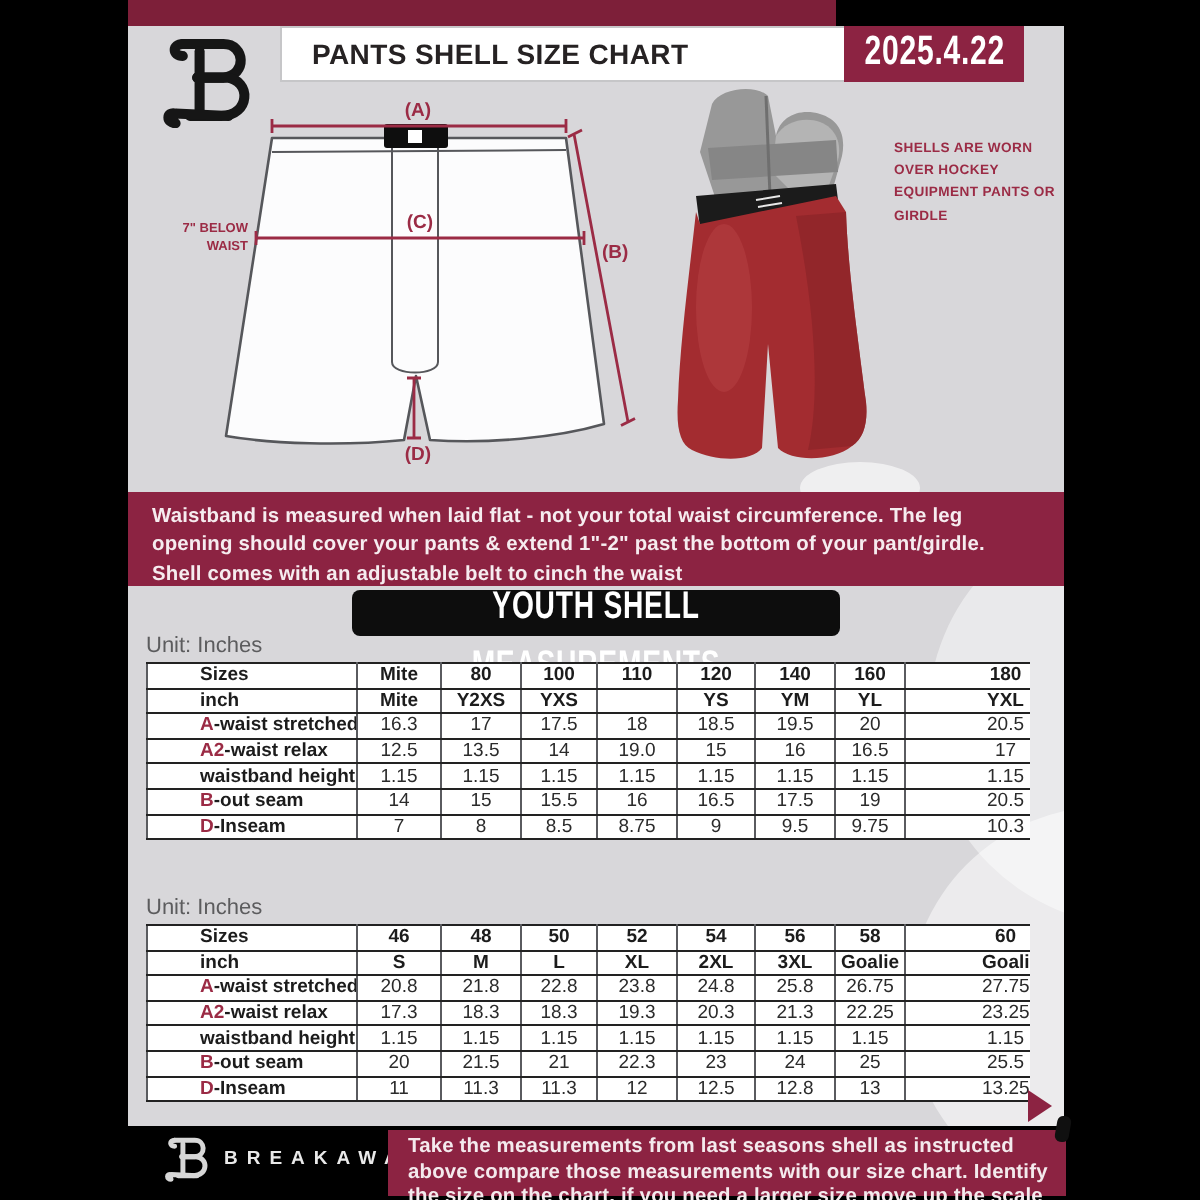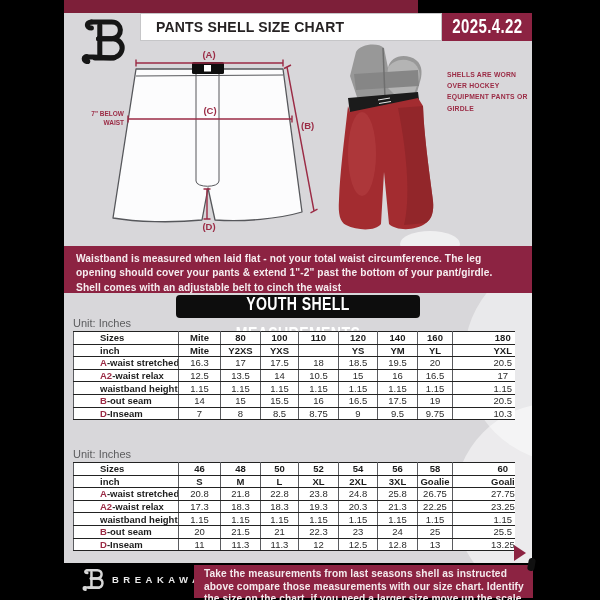--- a/index.html
+++ b/index.html
@@ -10,21 +10,21 @@
   .abs{position:absolute;}
   
   .topbar{left:64px;top:0;width:354px;height:13px;background:#7d1f39;}
   .content{left:64px;top:13px;width:468px;height:550px;background:#d8d7da;overflow:hidden;}
   .wm{position:absolute;background:#fff;border-radius:50%;opacity:.45;}
   .wm1{width:210px;height:210px;left:400px;top:240px;}
   .wm2{width:200px;height:200px;left:390px;top:390px;opacity:.5;}
   .wm3{width:60px;height:26px;left:336px;top:218px;border-radius:50%;opacity:.6;}
   .titlebox{left:76px;top:0;width:302px;height:28px;background:#fff;border:1px solid #c6c6c8;box-sizing:border-box;
     line-height:26px;padding-left:15px;font-size:14px;font-weight:bold;color:#262223;letter-spacing:.2px;}
-  .datebox{left:378px;top:0;width:90px;height:28px;background:#8c2342;color:#fff;text-align:center;line-height:28px;}
+  .datebox{left:358px;top:0;width:90px;height:28px;background:#8c2342;color:#fff;text-align:center;line-height:28px;}
   .cond{display:inline-block;transform:scaleY(1.28) scaleX(.94);font-weight:bold;letter-spacing:.4px;}
   .datebox .cond{font-size:16px;}
   .logo{left:16px;top:3px;}
   .photo-note{left:383px;top:56px;width:86px;color:#9b2b45;font-weight:bold;font-size:6.8px;line-height:1.65;letter-spacing:.2px;}
   
   .banner{left:0;top:233px;width:468px;height:47px;background:#8c2342;box-sizing:border-box;
     padding:6px 12px 0;color:#f6ecef;font-size:10.2px;font-weight:bold;line-height:1.42;letter-spacing:.1px;}
   .headbox{width:244px;height:23px;background:#0d0d0d;border-radius:4px;color:#fff;text-align:center;line-height:23px;}
   .headbox .cond{font-size:15px;}
   .youth-head{left:112px;top:282px;}
@@ -156,21 +156,21 @@
           <td>18.5</td>
           <td>19.5</td>
           <td>20</td>
           <td>20.5</td>
         </tr>
         <tr>
           <td class="lbl"><span class="pfx">A2</span>-waist relax</td>
           <td>12.5</td>
           <td>13.5</td>
           <td>14</td>
-          <td>10.5</td>
+          <td>19.0</td>
           <td>15</td>
           <td>16</td>
           <td>16.5</td>
           <td>17</td>
         </tr>
         <tr>
           <td class="lbl">waistband height</td>
           <td>1.15</td>
           <td>1.15</td>
           <td>1.15</td>

